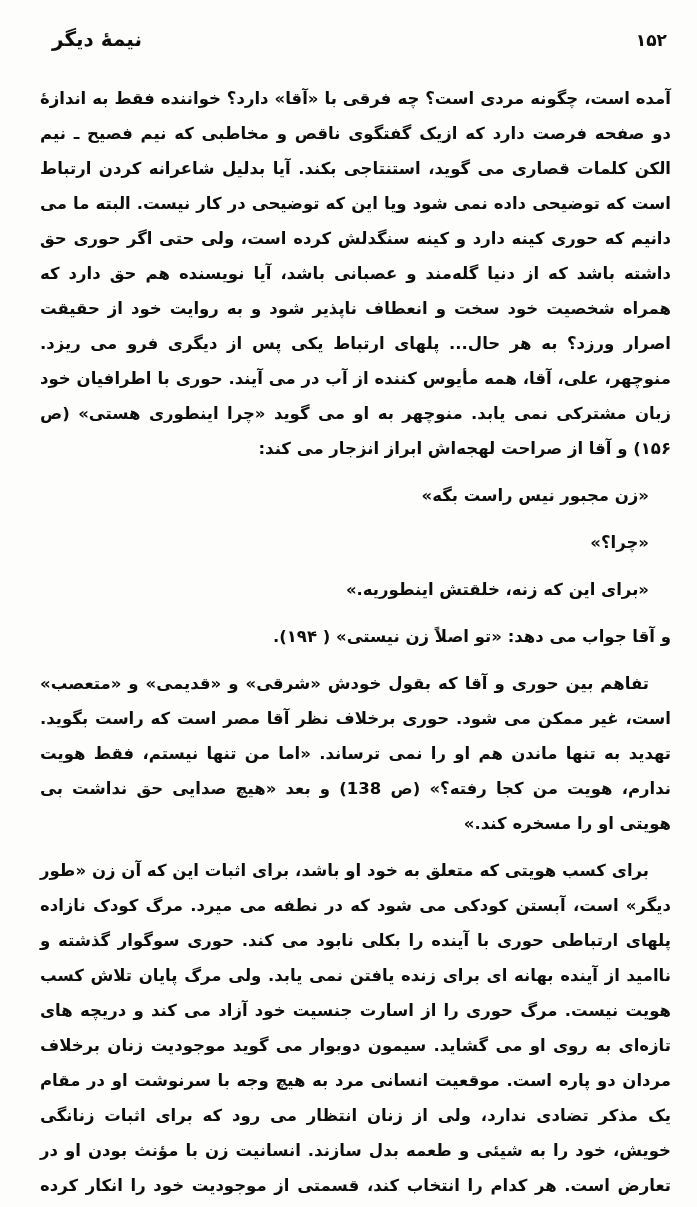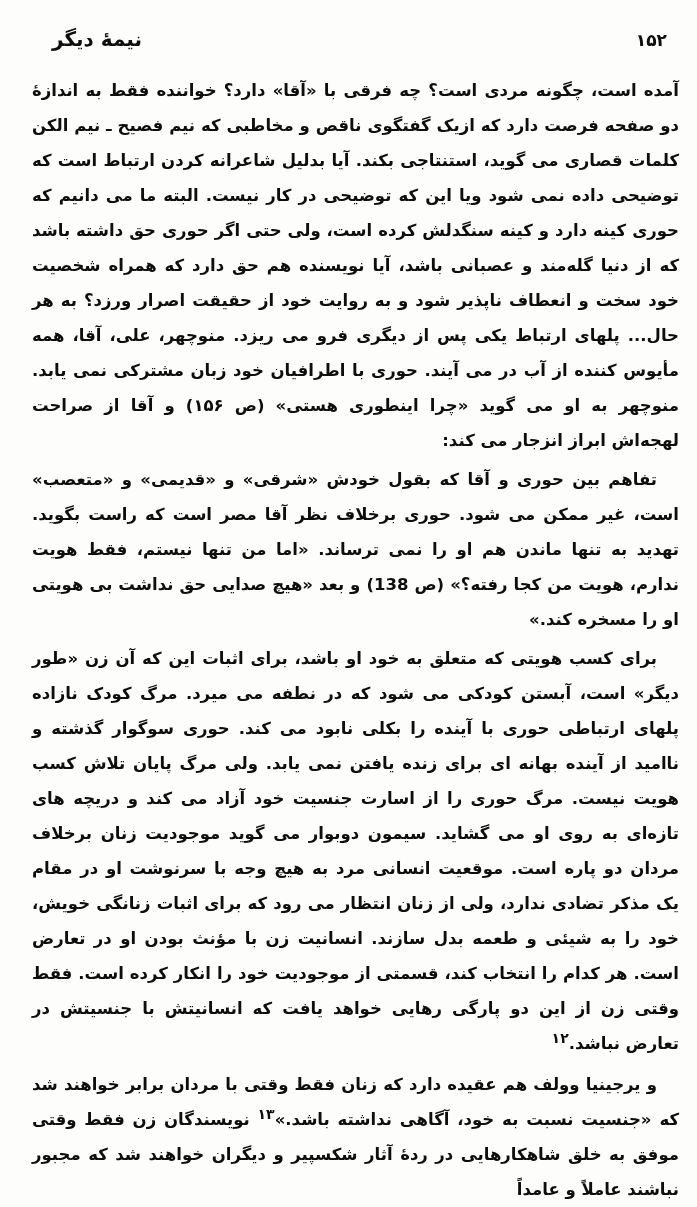--- a/index.html
+++ b/index.html
@@ -36,21 +36,21 @@
   }
   .body-text {
     padding: 18px 14px 0 28px;
     font-size: 16.5px;
     font-weight: bold;
     line-height: 35px;
     text-align: justify;
     text-justify: inter-word;
   }
   p.para {
-    margin: 4px;
+    margin: 12px;
   }
   p.indent {
     text-indent: 22px;
   }
   p.woolf {
     margin-top: 6px;
   }
   sup.fnref {
     font-size: 14px;
     line-height: 0;
@@ -64,23 +64,27 @@
 
   <header class="running-header">
     <span class="page-number">۱۵۲</span>
     <span class="book-title">نیمهٔ دیگر</span>
   </header>
 
   <main class="body-text">
 
     <p class="para">آمده است، چگونه مردی است؟ چه فرقی با «آقا» دارد؟ خواننده فقط به اندازهٔ دو صفحه فرصت دارد که ازیک گفتگوی ناقص و مخاطبی که نیم فصیح ـ نیم الکن کلمات قصاری می گوید، استنتاجی بکند. آیا بدلیل شاعرانه کردن ارتباط است که توضیحی داده نمی شود ویا این که توضیحی در کار نیست. البته ما می دانیم که حوری کینه دارد و کینه سنگدلش کرده است، ولی حتی اگر حوری حق داشته باشد که از دنیا گله‌مند و عصبانی باشد، آیا نویسنده هم حق دارد که همراه شخصیت خود سخت و انعطاف ناپذیر شود و به روایت خود از حقیقت اصرار ورزد؟ به هر حال... پلهای ارتباط یکی پس از دیگری فرو می ریزد. منوچهر، علی، آقا، همه مأیوس کننده از آب در می آیند. حوری با اطرافیان خود زبان مشترکی نمی یابد. منوچهر به او می گوید «چرا اینطوری هستی» (ص ۱۵۶) و آقا از صراحت لهجه‌اش ابراز انزجار می کند:</p>
 
+    <p class="para indent">«زن مجبور نیس راست بگه»</p>
 
+    <p class="para indent">«چرا؟»</p>
 
+    <p class="para indent">«برای این که زنه، خلقتش اینطوریه.»</p>
 
+    <p class="para">و آقا جواب می دهد: «تو اصلاً زن نیستی» ( ۱۹۴).</p>
 
     <p class="para indent">تفاهم بین حوری و آقا که بقول خودش «شرقی» و «قدیمی» و «متعصب» است، غیر ممکن می شود. حوری برخلاف نظر آقا مصر است که راست بگوید. تهدید به تنها ماندن هم او را نمی ترساند. «اما من تنها نیستم، فقط هویت ندارم، هویت من کجا رفته؟» (ص 138) و بعد «هیچ صدایی حق نداشت بی هویتی او را مسخره کند.»</p>
 
     <p class="para indent"><span>برای کسب هویتی که متعلق به خود او باشد، برای اثبات این که آن زن «طور دیگر» است، آبستن کودکی می شود که در نطفه می میرد. مرگ کودک نازاده پلهای ارتباطی حوری با آینده را بکلی نابود می کند. حوری سوگوار گذشته و ناامید از آینده بهانه ای برای زنده یافتن نمی یابد. ولی مرگ پایان تلاش کسب هویت نیست. مرگ حوری را از اسارت جنسیت خود آزاد می کند و دریچه های تازه‌ای به روی او می گشاید. سیمون دوبوار می گوید موجودیت زنان برخلاف مردان دو پاره است. موقعیت انسانی مرد به هیچ وجه با سرنوشت او در مقام یک مذکر تضادی ندارد، ولی از زنان انتظار می رود که برای اثبات زنانگی خویش، خود را به شیئی و طعمه بدل سازند. انسانیت زن با مؤنث بودن او در تعارض است. هر کدام را انتخاب کند، قسمتی از موجودیت خود را انکار کرده است. فقط وقتی زن از این دو پارگی رهایی خواهد یافت که انسانیتش با جنسیتش در تعارض نباشد.</span><sup class="fnref">۱۲</sup></p>
 
     <p class="para indent woolf"><span>و یرجینیا وولف هم عقیده دارد که زنان فقط وقتی با مردان برابر خواهند شد که «جنسیت نسبت به خود، آگاهی نداشته باشد.»</span><sup class="fnref">۱۳</sup> <span>نویسندگان زن فقط وقتی موفق به خلق شاهکارهایی در ردهٔ آثار شکسپیر و دیگران خواهند شد که مجبور نباشند عاملاً و عامداً</span></p>
 
   </main>
 </div>
 

